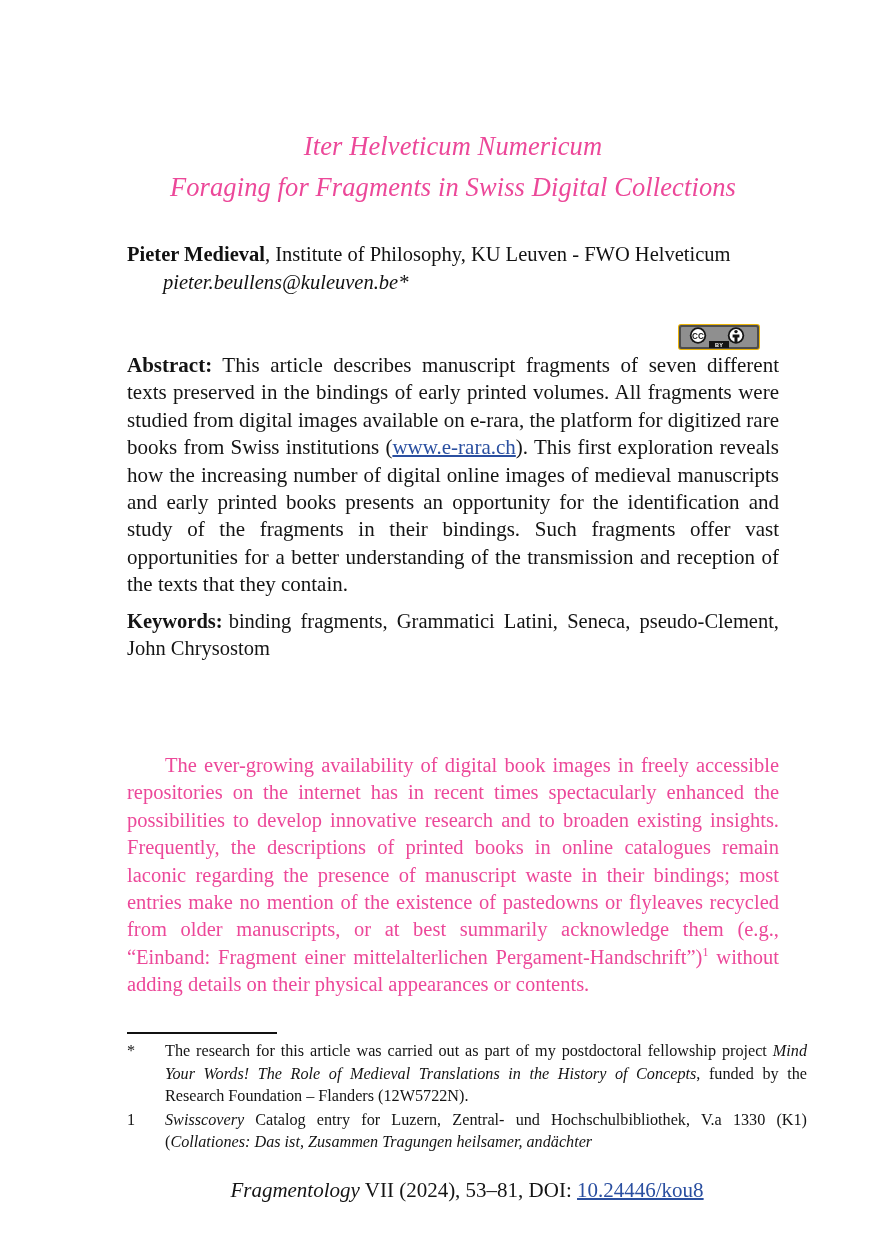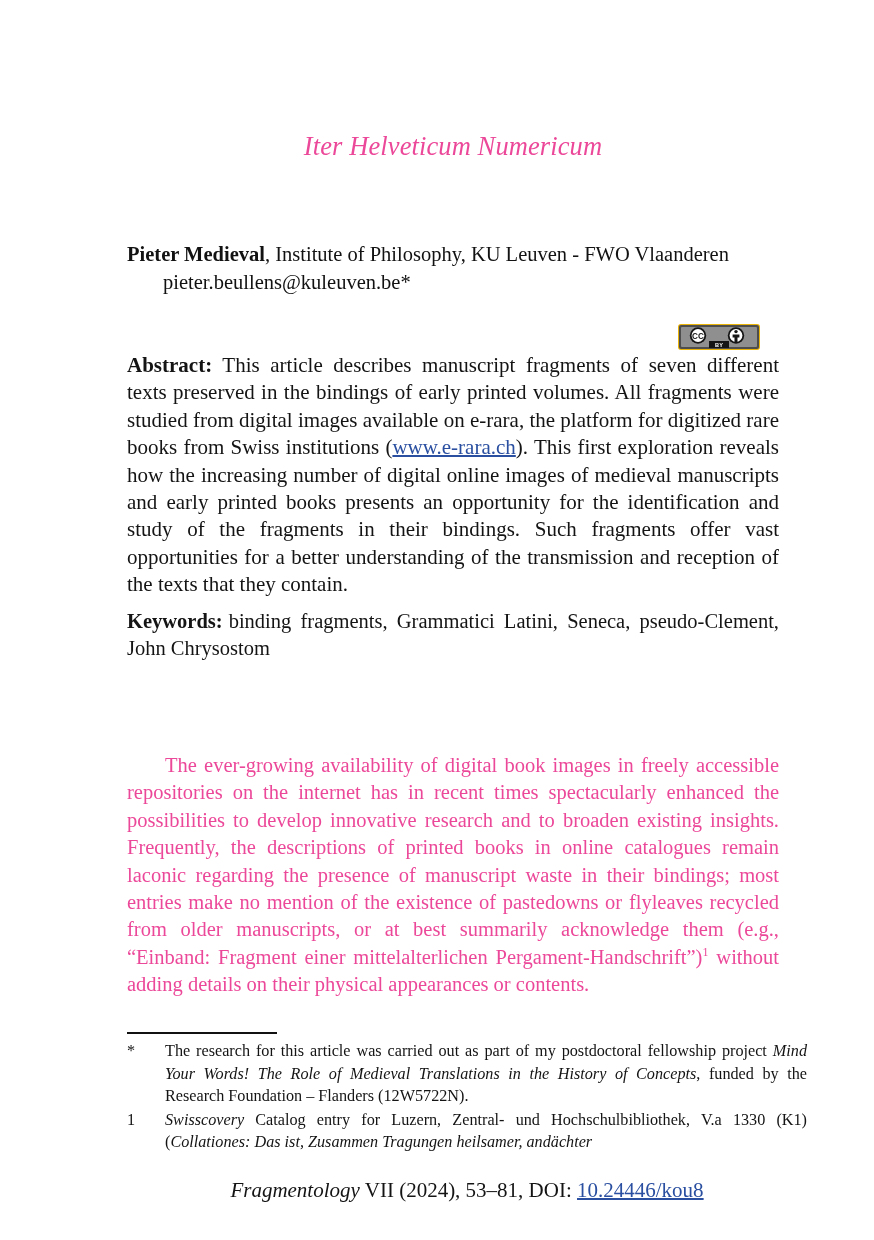--- a/index.html
+++ b/index.html
@@ -54,20 +54,21 @@
   .author-line {
     font-size: 20.5px;
     line-height: 28px;
     color: #121212;
   }
   .author-name {
     font-weight: bold;
   }
   .author-email {
     display: block;
+    font-style: italic;
     font-size: 20.5px;
     line-height: 28px;
     padding-left: 36px;
   }
 
   
   .cc-badge {
     position: absolute;
     left: 678px;
     top: 324px;
@@ -183,24 +184,25 @@
     text-underline-offset: 1px;
   }
 </style>
 </head>
 <body>
 
 <div class="page">
 
   <div class="title-block">
     <div class="title-line">Iter Helveticum Numericum</div>
+    <div class="title-line sub">Foraging for Fragments in Swiss Digital Collections</div>
   </div>
 
   <div class="author-block">
-    <div class="author-line"><span class="author-name">Pieter Medieval</span><span>, Institute of Philosophy, KU Leuven - FWO Vlaanderen</span></div>
+    <div class="author-line"><span class="author-name">Pieter Medieval</span><span>, Institute of Philosophy, KU Leuven - FWO Helveticum</span></div>
     <span class="author-email">pieter.beullens@kuleuven.be*</span>
   </div>
 
   <div class="cc-badge">
     <svg width="80" height="24" viewBox="0 0 80 24">
       <rect x="0" y="0" width="80" height="24" rx="2" fill="#4d4d4d"></rect>
       <rect x="2" y="2" width="76" height="20" rx="1" fill="#8f8f8f"></rect>
 
       <circle cx="19" cy="10.5" r="8.2" fill="#151515"></circle>
       <circle cx="19" cy="10.5" r="6.4" fill="#ffffff"></circle>

